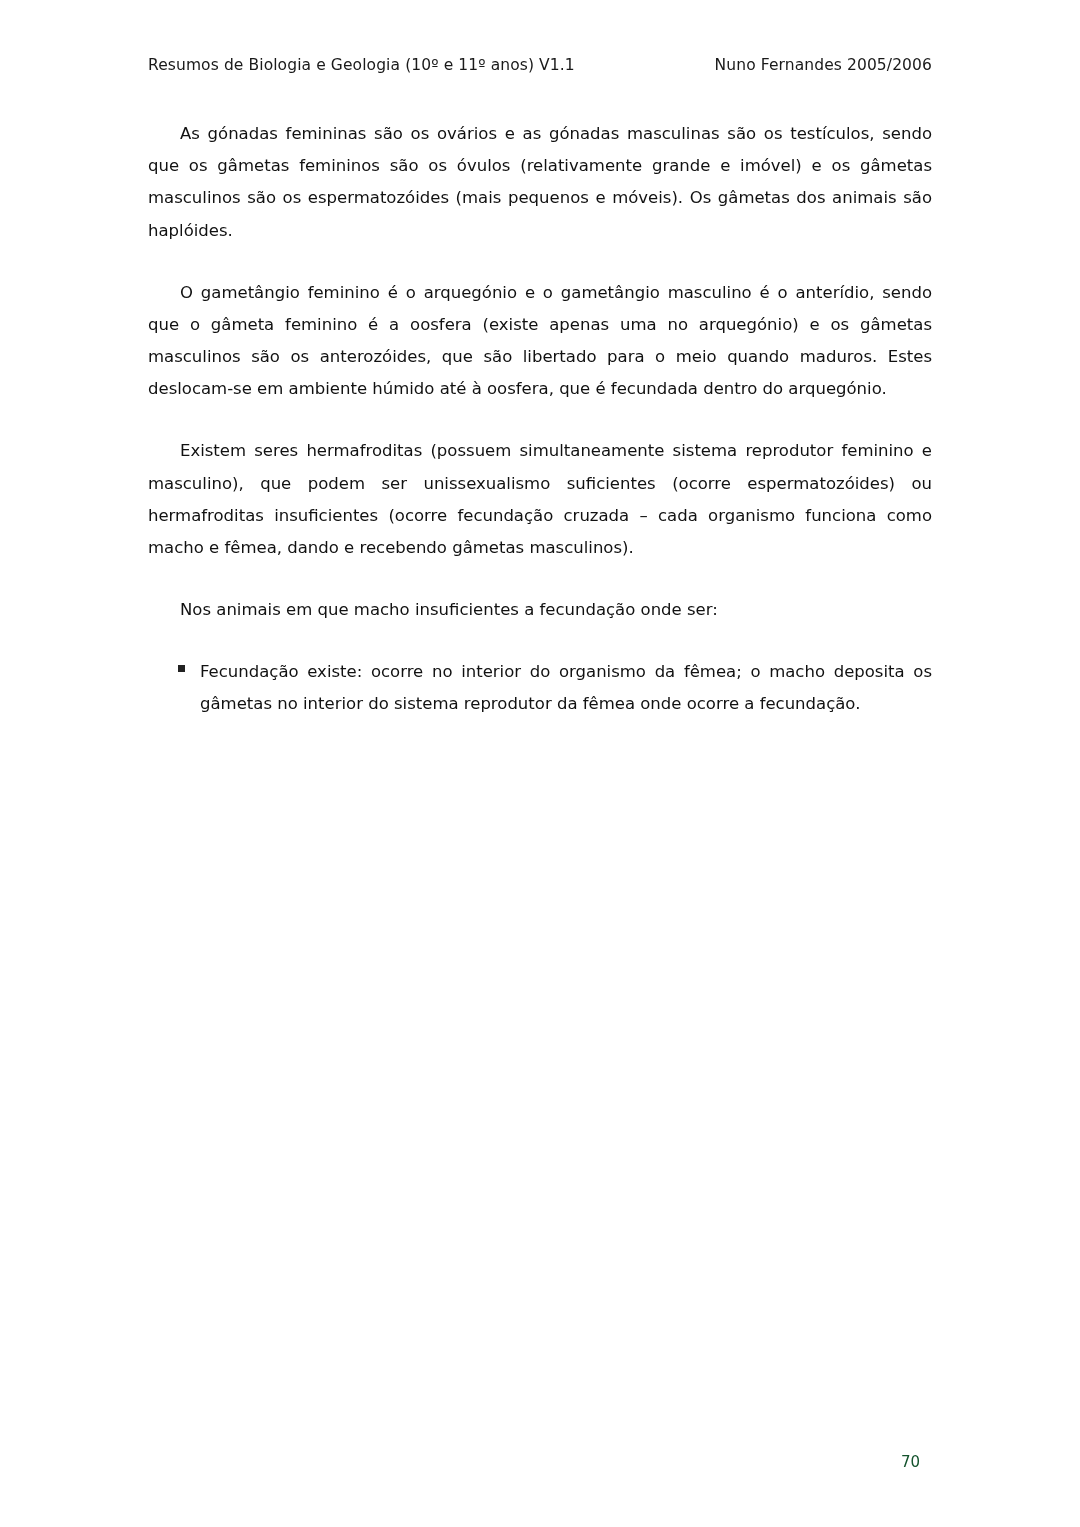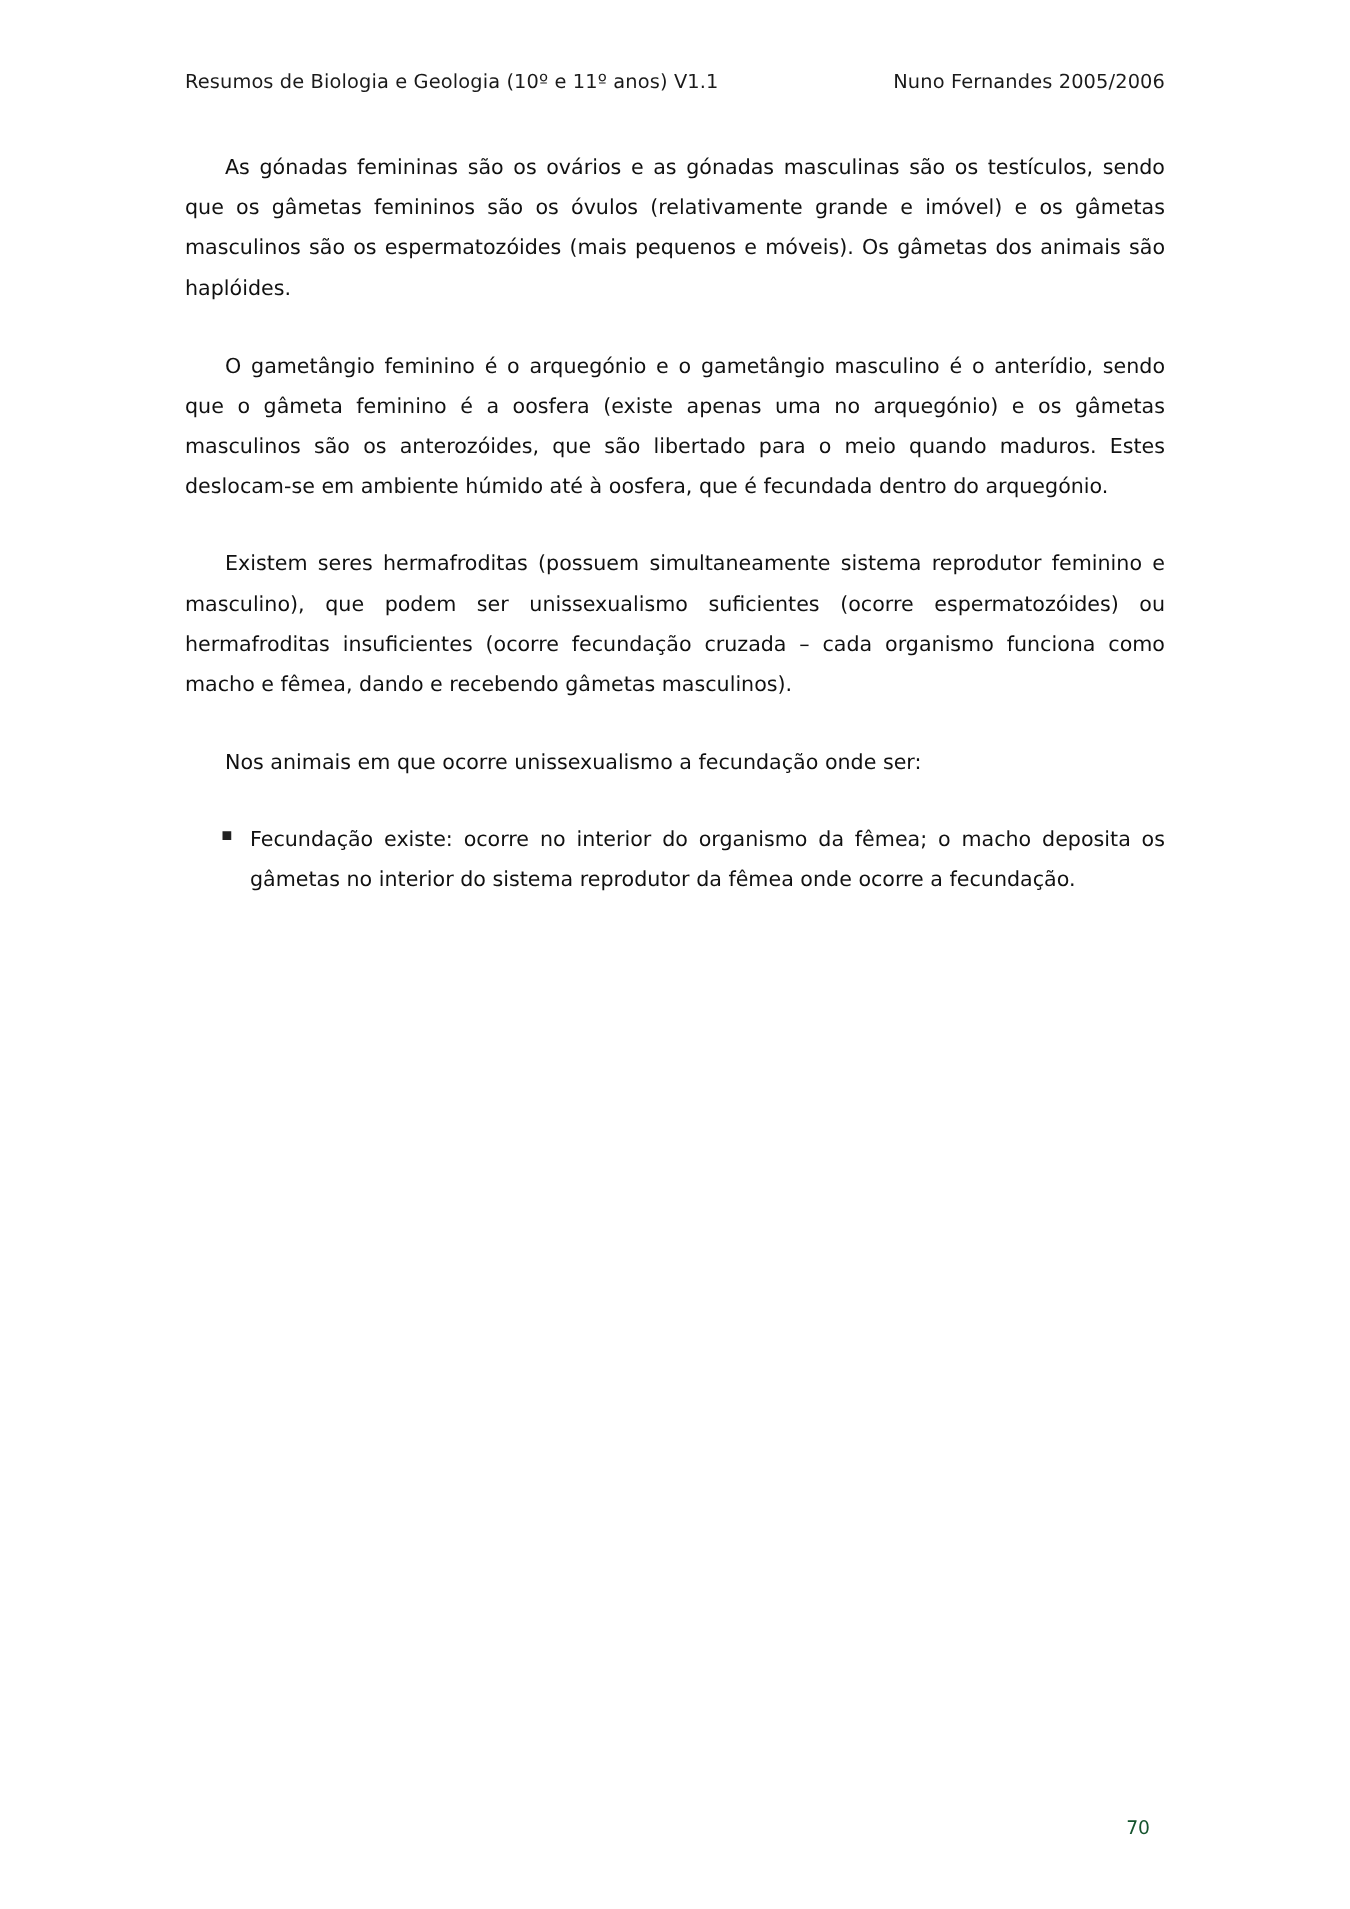--- a/index.html
+++ b/index.html
@@ -102,21 +102,21 @@
 
     <p class="para">
       <span>O </span><b>gametângio feminino</b><span> é o </span><b>arquegónio</b><span> e o </span><b>gametângio masculino</b><span> é o </span><b>anterídio</b><span>, sendo que o gâmeta feminino é a </span><b>oosfera</b><span> (existe apenas uma no arquegónio) e os gâmetas masculinos são os </span><b>anterozóides</b><span>, que são libertado para o meio quando maduros. Estes deslocam-se em ambiente húmido até à oosfera, que é fecundada dentro do arquegónio.</span>
     </p>
 
     <p class="para">
       <span>Existem seres </span><b>hermafroditas</b><span> (possuem simultaneamente sistema reprodutor feminino e masculino), que podem ser </span><b>unissexualismo suficientes</b><span> (ocorre espermatozóides) ou </span><b>hermafroditas insuficientes</b><span> (ocorre fecundação cruzada – cada organismo funciona como macho e fêmea, dando e recebendo gâmetas masculinos).</span>
     </p>
 
     <p class="para">
-      <span>Nos animais em que ocorre </span><b>unissexualismo</b><span> a fecundação onde ser:</span>
+      <span>Nos animais em que macho </span><b>insuficientes</b><span> a fecundação onde ser:</span>
     </p>
 
     <ul class="bullets">
       <li>
         <span class="marker"></span>
         <b>Fecundação existe:</b><span> ocorre no interior do organismo da fêmea; o macho deposita os gâmetas no interior do sistema reprodutor da fêmea onde ocorre a fecundação.</span>
       </li>
     </ul>
 
   </div>

